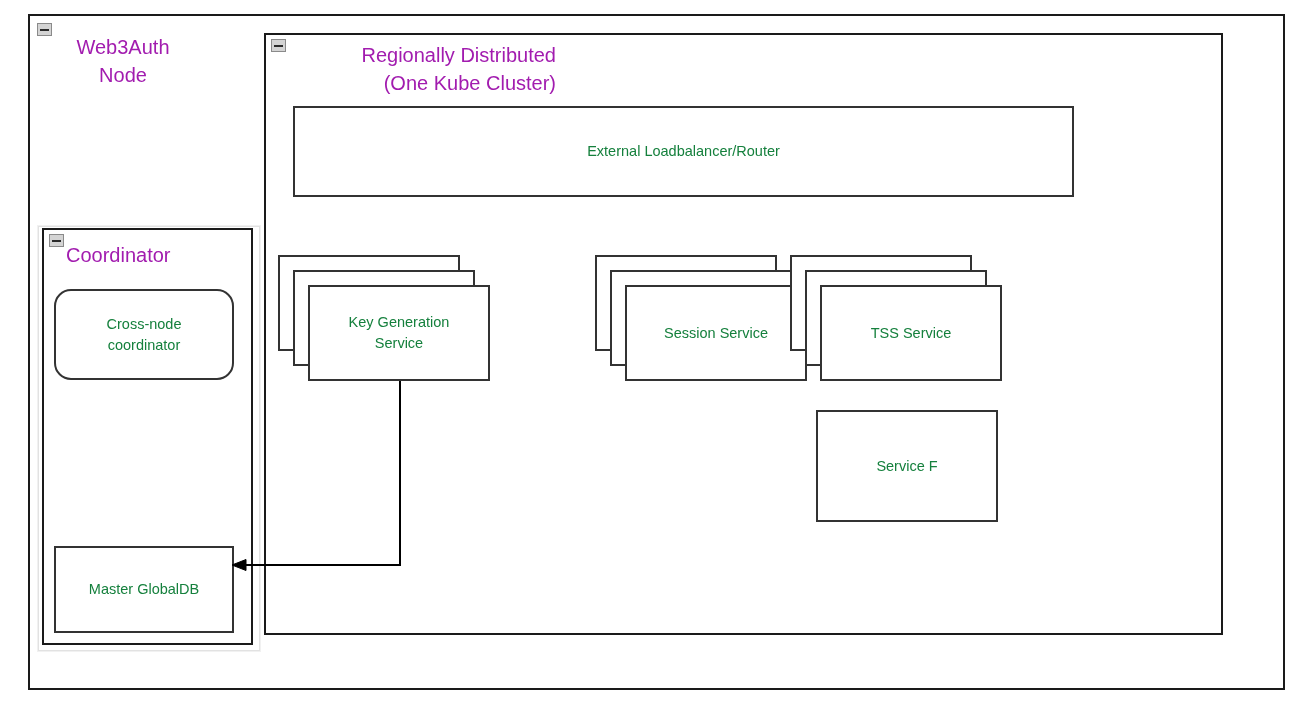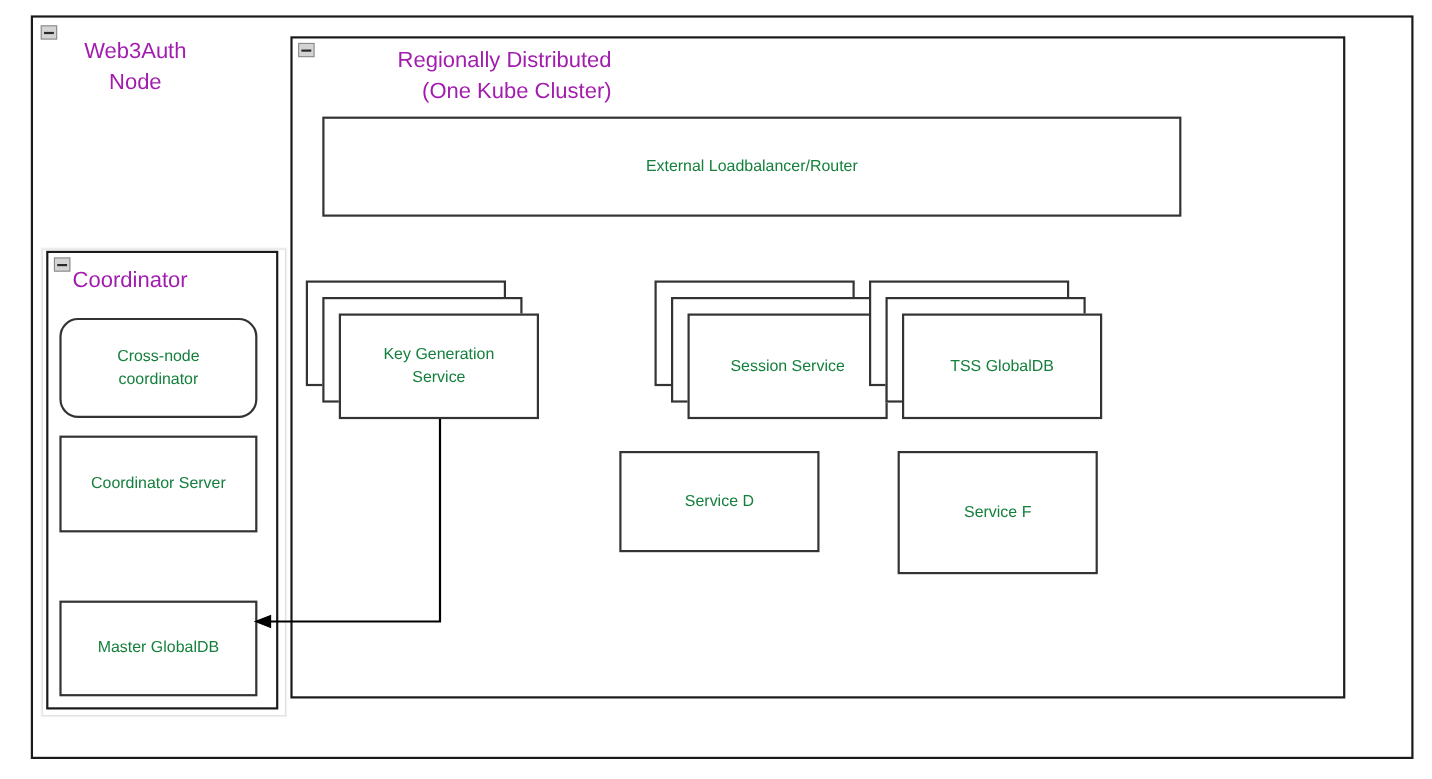--- a/index.html
+++ b/index.html
@@ -142,23 +142,20 @@
 
   <div class="collapse-icon" style="left:49px; top:234px;"></div>
 
   <div class="group-title" style="left:66px; top:241px; width:160px; text-align:left;">Coordinator</div>
 
   <div class="box node-box" style="left:54px; top:289px; width:180px; height:91px;border-radius:17px;">
     <span class="label">Cross-node
 coordinator</span>
   </div>
 
-  <div class="box node-box" style="left:54px; top:396px; width:180px; height:88px;">
-    <span class="label">Coordinator Server</span>
-  </div>
 
   <div class="box node-box" style="left:54px; top:546px; width:180px; height:87px;">
     <span class="label">Master GlobalDB</span>
   </div>
 
   <div class="stack" style="left:278px; top:255px; width:212px; height:126px;">
     <div class="layer" style="left:0px; top:0px; width:182px; height:96px;"></div>
     <div class="layer" style="left:15px; top:15px; width:182px; height:96px;"></div>
     <div class="layer front" style="left:30px; top:30px; width:182px; height:96px;justify-content:center;">
       <span class="label">Key Generation
@@ -171,27 +168,24 @@
     <div class="layer" style="left:15px; top:15px; width:182px; height:96px;"></div>
     <div class="layer front" style="left:30px; top:30px; width:182px; height:96px;">
       <span class="label">Session Service</span>
     </div>
   </div>
 
   <div class="stack" style="left:790px; top:255px; width:212px; height:126px;">
     <div class="layer" style="left:0px; top:0px; width:182px; height:96px;"></div>
     <div class="layer" style="left:15px; top:15px; width:182px; height:96px;"></div>
     <div class="layer front" style="left:30px; top:30px; width:182px; height:96px;">
-      <span class="label">TSS GlobalDB</span>
+      <span class="label">TSS Service</span>
     </div>
   </div>
 
-  <div class="box node-box" style="left:563px; top:410px; width:182px; height:92px;">
-    <span class="label">Service D</span>
-  </div>
 
   <div class="box node-box" style="left:816px; top:410px; width:182px; height:112px;">
     <span class="label">Service F</span>
   </div>
 
   <svg id="connectors" viewBox="0 0 1302 708" width="1302" height="708">
     <g>
       <path d="M 400 381 L 400 565 L 240 565" fill="none" stroke="#000000" stroke-width="2"></path>
       <polygon points="232,565 246,559.5 246,570.5" fill="#000000" stroke="#000000" stroke-width="1"></polygon>
     </g>

